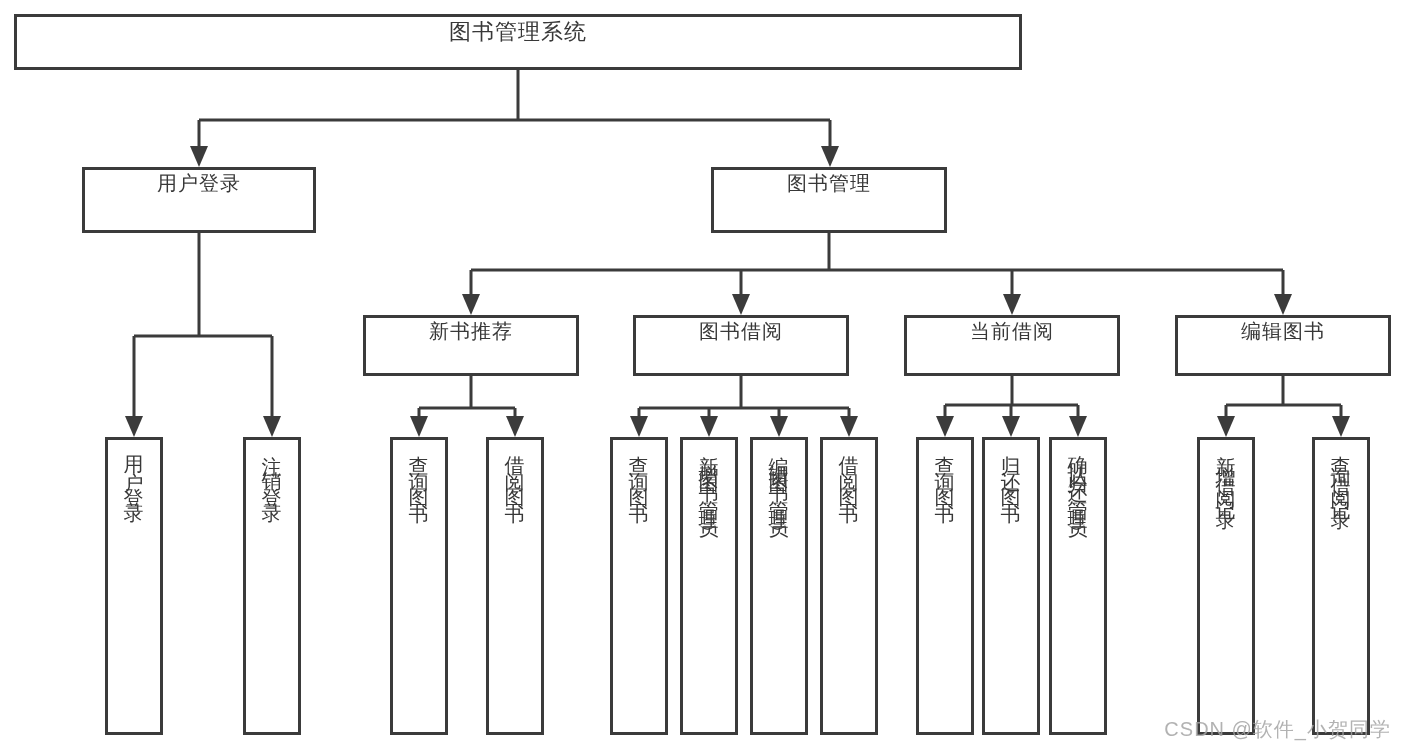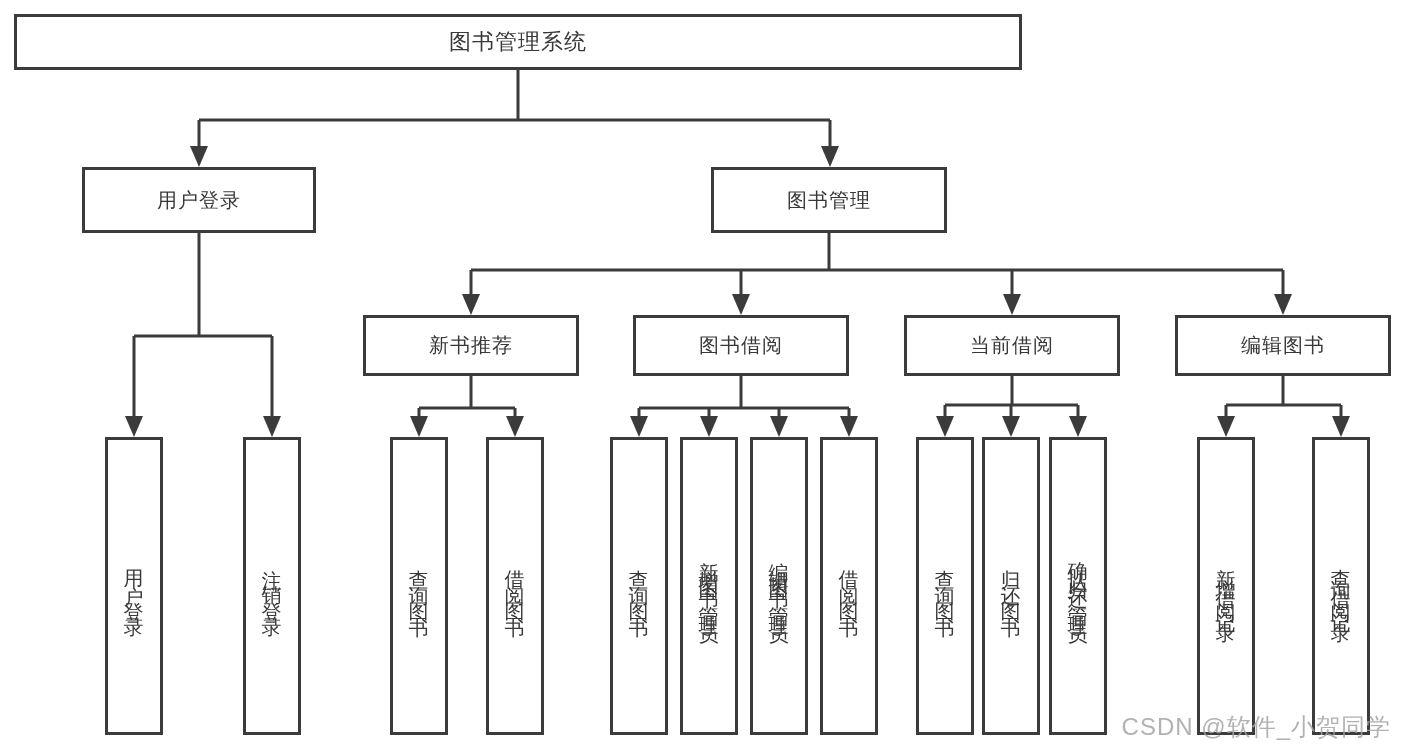--- a/index.html
+++ b/index.html
@@ -21,40 +21,40 @@
     width: 1405px;
     height: 747px;
     pointer-events: none;
   }
   .node {
     position: absolute;
     box-sizing: border-box;
     border: 3px solid #3b3b3b;
     background: #ffffff;
     display: flex;
-    align-items: center;
+    align-items: flex-start;
     justify-content: center;
     color: #383838;
   }
   .hlabel { font-size: 20px; letter-spacing: 1px; white-space: nowrap; }
   .root-box .hlabel { font-size: 22px; }
   .vbox span {
     writing-mode: vertical-rl;
     font-size: 20px;
     line-height: 1;
     color: #383838;
   }
   .vs span { letter-spacing: 16px; }  
   .vm span { letter-spacing: 11px; }  
   .vl span { letter-spacing: 9px; }   
   #watermark {
     position: absolute;
     right: 14px;
     bottom: 4px;
-    font-size: 24px;
+    font-size: 20px;
     color: rgba(164,164,164,0.85);
     letter-spacing: 1px;
     white-space: nowrap;
     z-index: 5;
   }
 </style>
 </head>
 <body>
 
 <div id="canvas">

